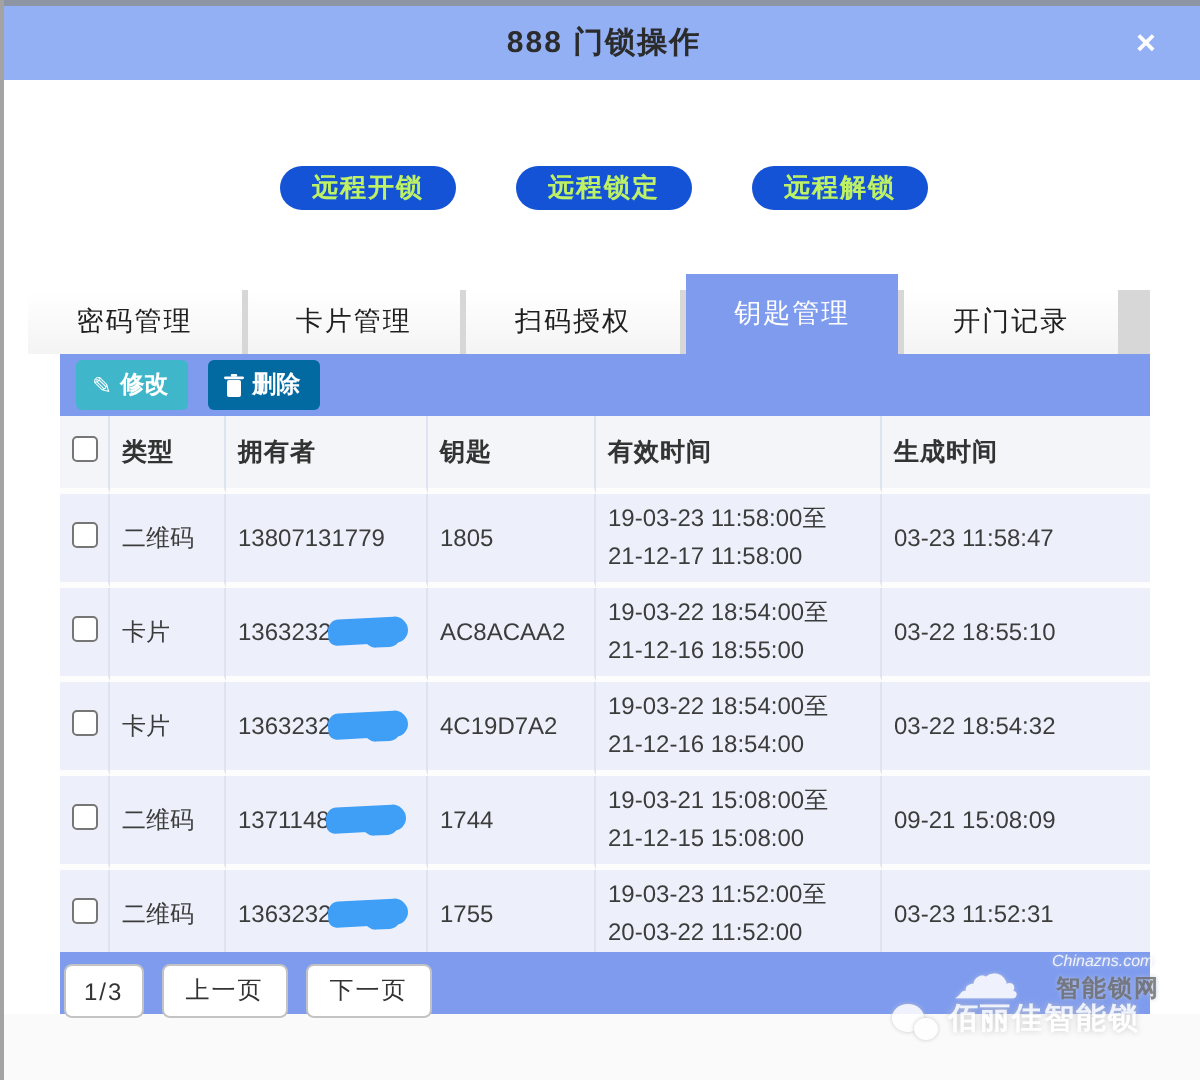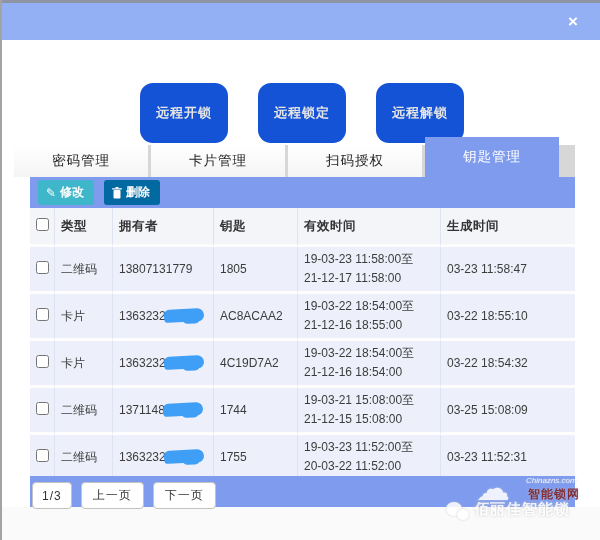--- a/index.html
+++ b/index.html
@@ -18,22 +18,22 @@
   .close-btn{
     position:absolute; right:18px; top:8px; width:22px; height:22px; color:#fff;
     font-size:17px; line-height:22px; text-align:center; cursor:pointer; font-weight:bold;
   }
   
   .actions{
     position:absolute; left:0; top:83px; width:600px;
     display:flex; justify-content:center; gap:30px;
   }
   .action-btn{
-    background:#1553d6; color:#e5e5e5; border:none; border-radius:13px;
-    font-size:13px; font-weight:bold; padding:21px 16px; cursor:pointer;
+    background:#1553d6; color:#bef264; border:none; border-radius:13px;
+    font-size:13px; font-weight:bold; padding:2px 16px; cursor:pointer;
     font-family:inherit; letter-spacing:1px;
   }
   
   .tab-underlay{ position:absolute; left:28px; top:145px; width:545px; height:32px; background:#d7d7d7; }
   .tabs{
     position:absolute; left:12px; top:137px; width:545px; height:40px;
     display:flex; align-items:flex-end; gap:3px;
   }
   .tab{
     flex:1; height:32px; background:linear-gradient(#ffffff,#f4f4f4);
@@ -96,49 +96,51 @@
     background:#fff; border:1px solid #c3c3c3; border-radius:4px; height:27px;
     display:flex; align-items:center; justify-content:center; font-size:12px; color:#333;
     padding:0 11px; cursor:pointer; font-family:inherit; letter-spacing:1px;
   }
   .pager .pg.indicator{ cursor:default; padding:12px 9px; }
   .bottom-area{ position:absolute; left:0; top:507px; width:600px; height:33px; background:#fafafa; }
   
   .watermark{ position:absolute; right:2px; bottom:6px; width:152px; height:60px; opacity:.88; pointer-events:none; }
   .wm-cloud{ position:absolute; left:30px; top:-6px; font-size:34px; color:#fff; text-shadow:0 0 2px #bcc6de; }
   .wm-site{ position:absolute; left:80px; top:2px; font-size:8px; font-style:italic; font-weight:normal; color:#fff; text-shadow:0 0 2px #b7c2dc; }
-  .wm-brand{ position:absolute; left:82px; top:12px; font-size:12px; font-weight:bold; color:#7f1d1d; text-shadow:0 0 2px #b7c2dc; letter-spacing:1px; }
+  .wm-brand{ position:absolute; left:82px; top:12px; font-size:12px; font-weight:bold; color:#737373; text-shadow:0 0 2px #b7c2dc; letter-spacing:1px; }
   .wm-label{ position:absolute; left:28px; top:26px; font-size:15px; font-weight:bold; color:#fff; text-shadow:0 0 3px #c3c3c3; letter-spacing:1px; }
   .wm-wechat{ position:absolute; left:0; top:26px; width:28px; height:24px; }
   .wm-wechat .b1,.wm-wechat .b2{ position:absolute; background:#fff; border-radius:50%; box-shadow:0 0 2px #c3c3c3; }
   .wm-wechat .b1{ width:16px; height:14px; left:0; top:2px; }
   .wm-wechat .b2{ width:12px; height:11px; left:11px; top:9px; }
 </style>
 </head>
 <body>
 
 <div class="screen">
   <div class="top-edge"></div>
 
   <div class="titlebar">
+    <span class="title">888 门锁操作</span>
     <span class="close-btn">×</span>
   </div>
 
   <div class="actions">
     <button class="action-btn">远程开锁</button>
     <button class="action-btn">远程锁定</button>
     <button class="action-btn">远程解锁</button>
   </div>
 
   <div class="tab-underlay"></div>
   <div class="tabs">
     <div class="tab">密码管理</div>
     <div class="tab">卡片管理</div>
     <div class="tab">扫码授权</div>
     <div class="tab active">钥匙管理</div>
+    <div class="tab">开门记录</div>
   </div>
 
   <div class="toolbar">
     <button class="tool-btn modify">
       <span class="pencil-glyph">✎</span>
       <span>修改</span>
     </button>
     <button class="tool-btn delete">
       <svg class="trash-svg" viewBox="0 0 10 12">
         <rect x="1.5" y="3" width="7" height="8.5" rx="1" fill="#fff"></rect>
@@ -204,21 +206,21 @@
       </tr>
       <tr>
         <td class="cb-cell"><input type="checkbox" style=""></td>
         <td>二维码</td>
         <td><span class="owner-wrap"><span>1371148</span><span class="scribble"></span></span></td>
         <td>1744</td>
         <td>
           <div class="valid-line">19-03-21 15:08:00至</div>
           <div class="valid-line">21-12-15 15:08:00</div>
         </td>
-        <td>03-25 15:08:09</td>
+        <td>09-21 15:08:09</td>
       </tr>
       <tr>
         <td class="cb-cell"><input type="checkbox" style=""></td>
         <td>二维码</td>
         <td><span class="owner-wrap"><span>1363232</span><span class="scribble"></span></span></td>
         <td>1755</td>
         <td>
           <div class="valid-line">19-03-23 11:52:00至</div>
           <div class="valid-line">20-03-22 11:52:00</div>
         </td>

